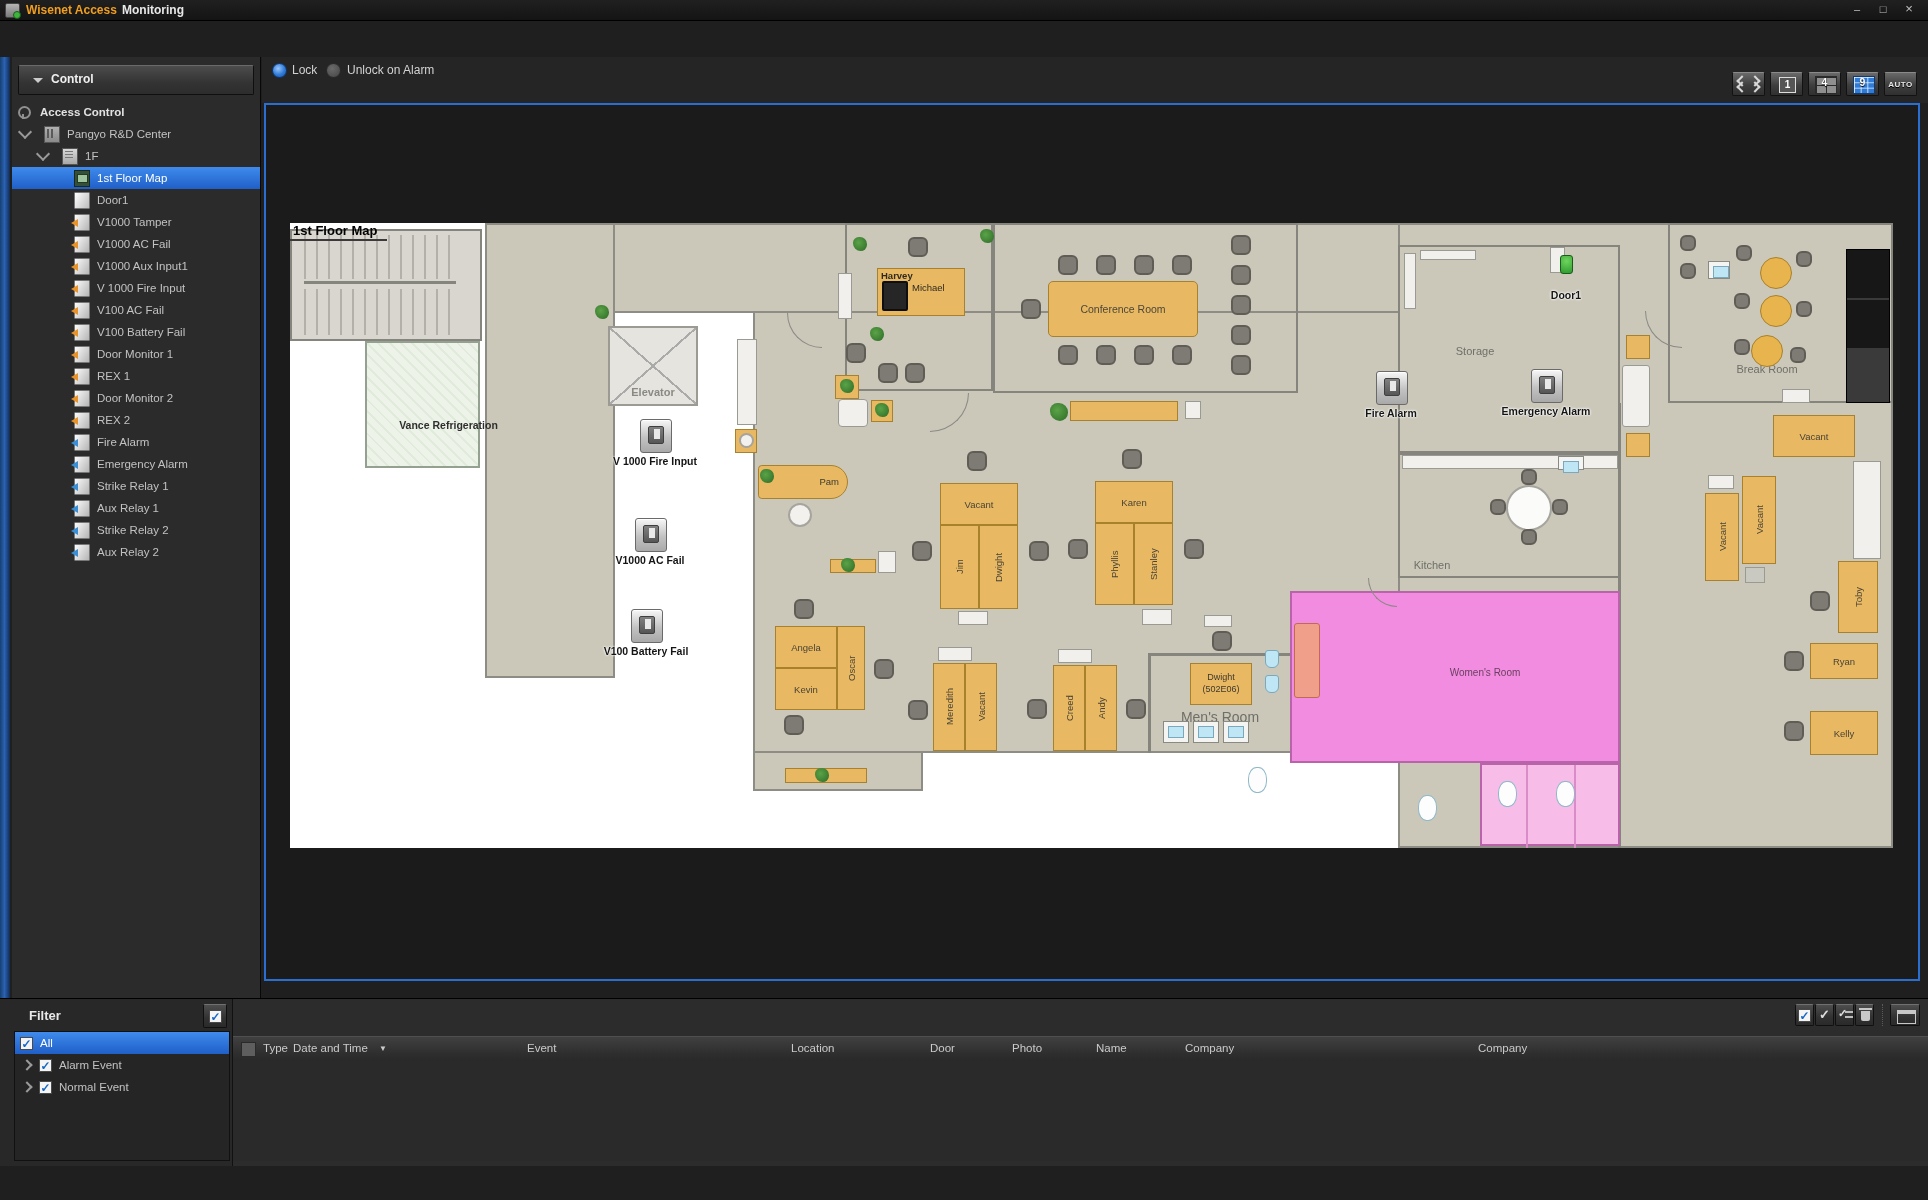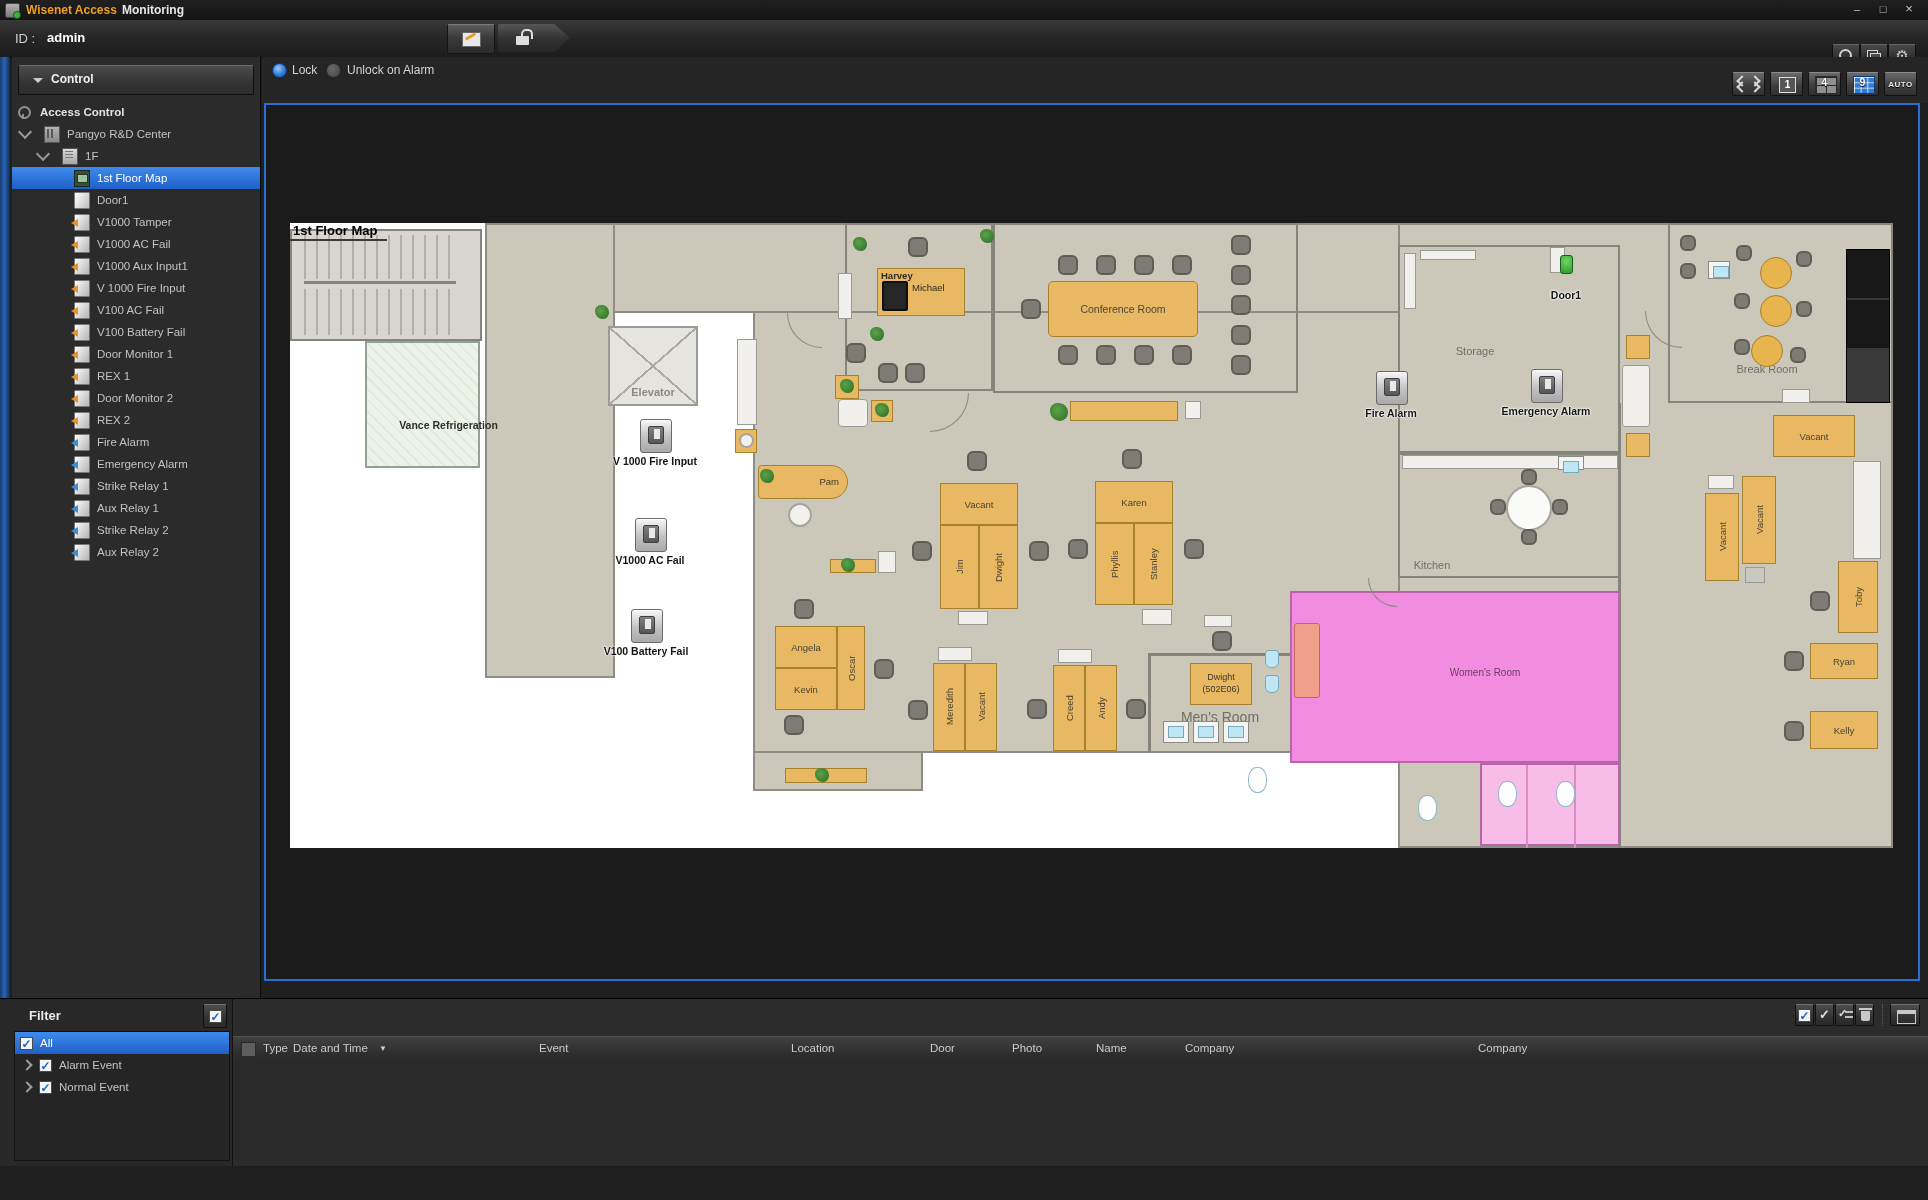--- a/index.html
+++ b/index.html
@@ -148,39 +148,20 @@
 
   <div id="titlebar">
     <div id="app-icon"></div>
     <span class="brand">Wisenet Access</span>
     <span class="appname">Monitoring</span>
     <div class="winbtn" style="left:1846px;">–</div>
     <div class="winbtn" style="left:1872px;">□</div>
     <div class="winbtn" style="left:1898px;font-size:13px;">×</div>
   </div>
 
-  <div id="topbar">
-    <span class="idlabel">ID :</span>
-    <span class="idvalue">admin</span>
-    <div class="tb-btn" id="btn-map-edit">
-      <span class="ic-imgpencil"></span>
-    </div>
-    <div class="tb-btn" id="btn-unlock-tool">
-      <span class="ic-padlock"></span>
-    </div>
-    <div class="sq-btn" style="left:1832px;">
-        <span class="ic-mag"></span>
-      </div>
-    <div class="sq-btn" style="left:1860px;">
-        <span class="ic-docs"></span>
-      </div>
-    <div class="sq-btn" style="left:1888px;">
-        <span class="ic-gear">⚙</span>
-      </div>
-  </div>
 
   <div id="leftedge"></div>
 
   <div id="sidebar">
     <div id="sys-header">
       <span class="tri"></span>
       <span class="lbl">Control</span>
     </div>
     <div id="tree">
       <div class="trow bold">
@@ -510,21 +491,21 @@
       <div class="desk" style="left:1483px;top:192px;width:82px;height:42px;display:flex;align-items:center;justify-content:center;font-size:9.5px;color:#4a4436;">Vacant</div>
       <div class="cell vtext" style="left:1415px;top:270px;width:34px;height:88px;">Vacant</div>
       <div class="cell vtext" style="left:1452px;top:253px;width:34px;height:88px;">Vacant</div>
       <div class="wbox" style="left:1418px;top:252px;width:26px;height:14px;"></div>
       <div class="wbox" style="left:1455px;top:344px;width:20px;height:16px;background:#c9c9c2;"></div>
       <div class="wbox" style="left:1563px;top:238px;width:28px;height:98px;"></div>
       <div class="cell vtext" style="left:1548px;top:338px;width:40px;height:72px;">Toby</div>
       <div class="chair" style="left:1520px;top:368px;"></div>
       <div class="desk" style="left:1520px;top:420px;width:68px;height:36px;display:flex;align-items:center;justify-content:center;font-size:9.5px;color:#4a4436;">Ryan</div>
       <div class="chair" style="left:1494px;top:428px;"></div>
-      <div class="desk" style="left:1520px;top:488px;width:68px;height:38px;display:flex;align-items:center;justify-content:center;font-size:9.5px;color:#4a4436;">Kelly</div>
+      <div class="desk" style="left:1520px;top:488px;width:68px;height:44px;display:flex;align-items:center;justify-content:center;font-size:9.5px;color:#4a4436;">Kelly</div>
       <div class="chair" style="left:1494px;top:498px;"></div>
 
       <div class="wbox" style="left:447px;top:116px;width:20px;height:86px;"></div>
       <div class="desk" style="left:445px;top:206px;width:22px;height:24px;"></div>
       <div class="rchair" style="left:449px;top:210px;width:15px;height:15px;"></div>
       <div class="plant" style="left:305px;top:82px;"></div>
       <div class="plant" style="left:580px;top:104px;"></div>
       <div class="plant" style="left:690px;top:6px;"></div>
 
       <div class="arc" style="left:497px;top:90px;width:34px;height:34px;"></div>
@@ -590,21 +571,21 @@
           <span>Normal Event</span>
         </div>
     </div>
 
     <div id="tablewrap">
       <div id="thead">
         <span class="hcb"></span>
         <span class="th" style="left:30px;">Type</span>
         <span class="th" style="left:60px;">Date and Time</span>
         <span class="sort" style="left:146px;">▼</span>
-        <span class="th" style="left:306px;">Event</span>
+        <span class="th" style="left:294px;">Event</span>
         <span class="th" style="left:558px;">Location</span>
         <span class="th" style="left:697px;">Door</span>
         <span class="th" style="left:779px;">Photo</span>
         <span class="th" style="left:863px;">Name</span>
         <span class="th" style="left:952px;">Company</span>
         <span class="th" style="left:1245px;">Company</span>
       </div>
       <div id="tbody"></div>
     </div>
 

